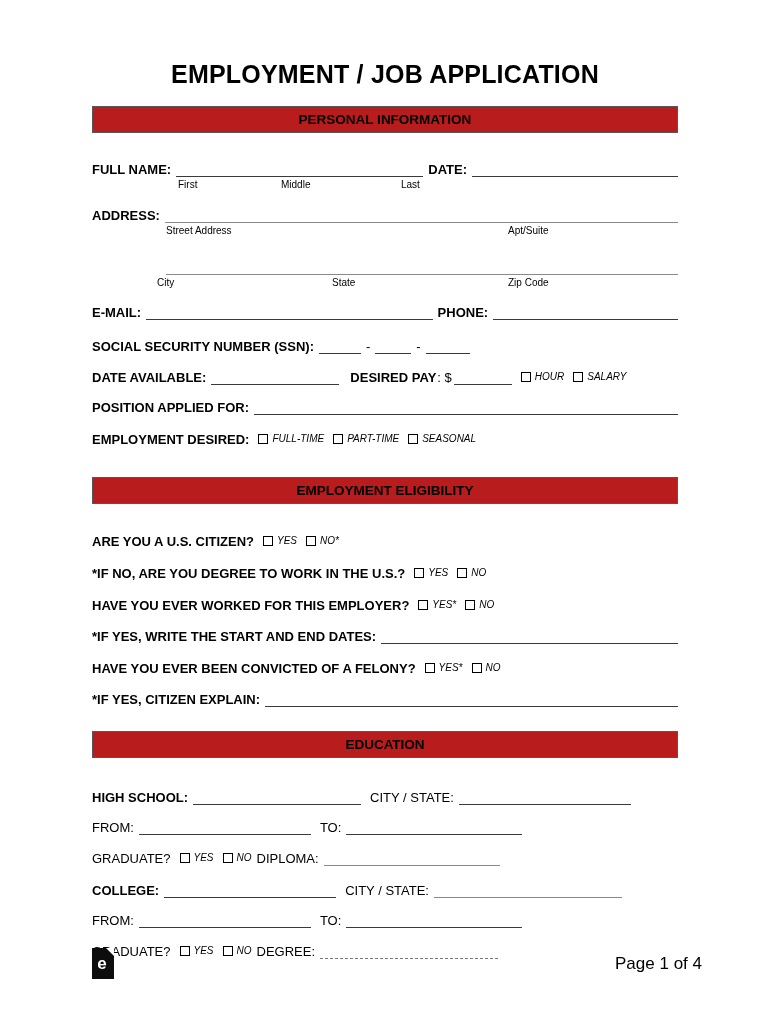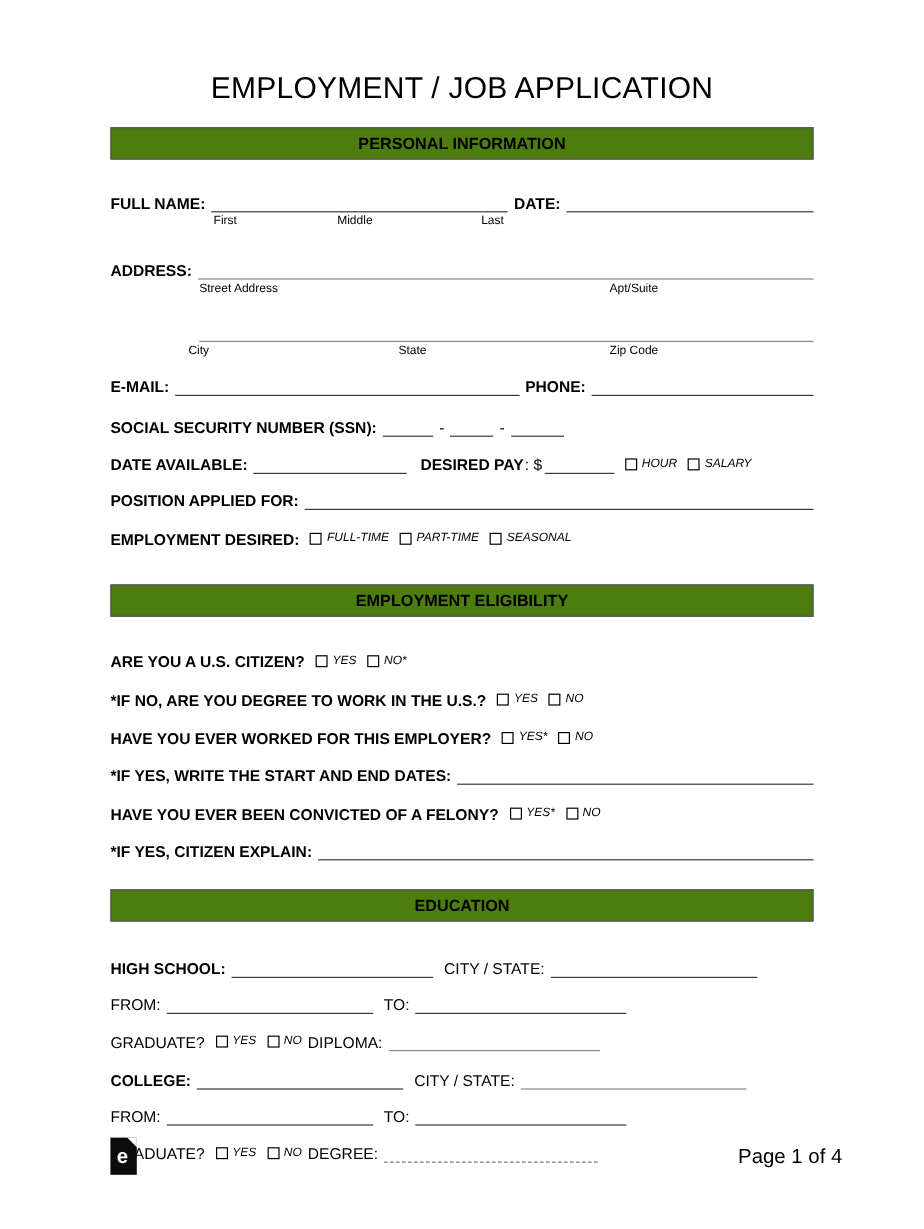--- a/index.html
+++ b/index.html
@@ -10,26 +10,26 @@
     background:#ffffff;
     font-family:"Liberation Sans", sans-serif;
     color:#000;
     overflow:hidden;
   }
   .content { position:absolute; left:92px; top:0; width:586px; }
   .title {
     margin-top:60px;
     text-align:center;
     font-size:25px;
-    font-weight:normal;
+    font-weight:bold;
     letter-spacing:0.2px;
   }
   .section-bar {
     margin-top:17px;
-    background:#4d7c0f;
+    background:#b91c1c;
     border:1px solid #54585e;
     text-align:center;
     font-weight:bold;
     font-size:13.5px;
     padding:5px 0 5px 0;
   }
   .row {
     display:flex;
     align-items:flex-end;
     font-size:13px;
@@ -80,21 +80,21 @@
     position:absolute; left:0; right:2px; top:6px;
     text-align:center;
     color:#ffffff;
     font-weight:bold;
     font-size:17px;
     line-height:20px;
   }
   .page-num { font-size:17px; padding-top:6px; }
   
   .mt-29{margin-top:29px}.mt-24{margin-top:24px}.mt-23{margin-top:23px}
-  .mt-19{margin-top:19px}.mt-17{margin-top:17px}.mt-16{margin-top:16px}.mt-15{margin-top:15px}.mt-11{margin-top:26px}.mt-30{margin-top:30px}.mt-32{margin-top:32px}
+  .mt-19{margin-top:19px}.mt-17{margin-top:17px}.mt-16{margin-top:16px}.mt-15{margin-top:15px}.mt-11{margin-top:16px}.mt-30{margin-top:30px}.mt-32{margin-top:32px}
   .ml-74{margin-left:74px}
 </style>
 </head>
 <body>
 
 <div class="page">
   <div class="content">
 
     <div class="title">EMPLOYMENT / JOB APPLICATION</div>
 

